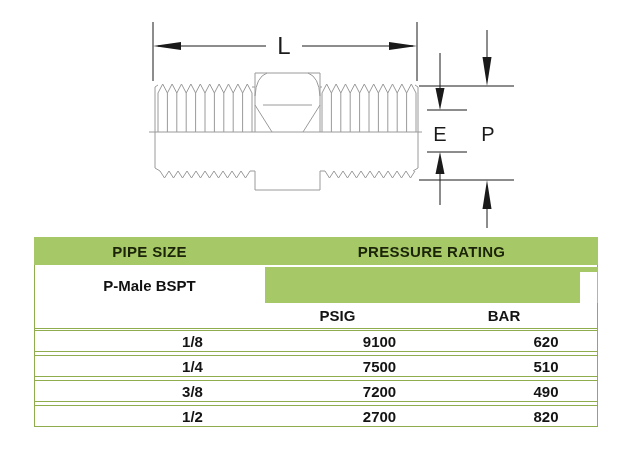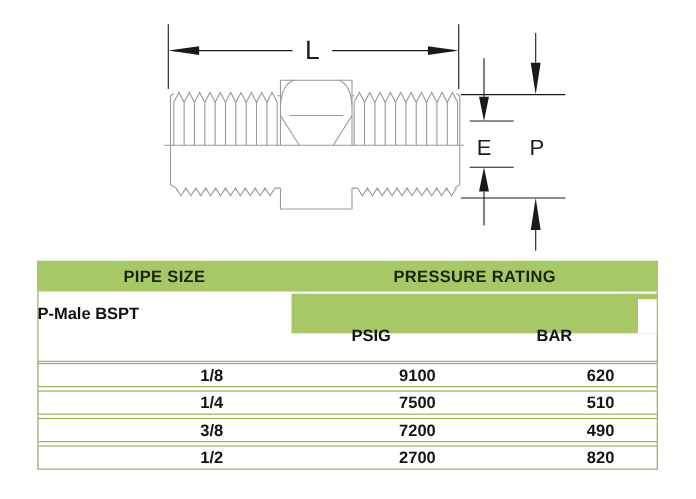--- a/index.html
+++ b/index.html
@@ -23,25 +23,25 @@
   .thead .h2{width:333px;display:flex;align-items:center;justify-content:center;}
   .hdr-label{font-weight:bold;font-size:15px;color:#1b2408;letter-spacing:.3px;}
   .greenband{
     position:absolute;left:231px;top:30px;width:333px;height:36px;background:#a6c866;
   }
   .notch{
     position:absolute;left:546px;top:35px;width:17px;height:31px;background:#ffffff;
   }
   .bspt-cell{
     position:absolute;left:0;top:30px;width:231px;height:36px;
-    display:flex;align-items:center;
+    display:flex;align-items:center;justify-content:center;
   }
   .bspt-label{font-weight:bold;font-size:15px;color:#111111;}
   .units-row{
-    position:absolute;left:0;top:56px;width:564px;height:25px;
+    position:absolute;left:0;top:66px;width:564px;height:25px;
     display:grid;grid-template-columns:231px 145px 188px;
   }
   .units-row span{display:flex;align-items:center;justify-content:center;
     font-weight:bold;font-size:15px;color:#141414;}
   .sep{position:absolute;left:0;top:91px;width:564px;height:1px;background:#8fad4d;}
   .drow{
     position:absolute;left:0;width:564px;height:22px;box-sizing:border-box;
     border:1px solid #8fad4d;background:#ffffff;
     display:grid;grid-template-columns:229px 145px 188px;padding-left:43px;
   }

